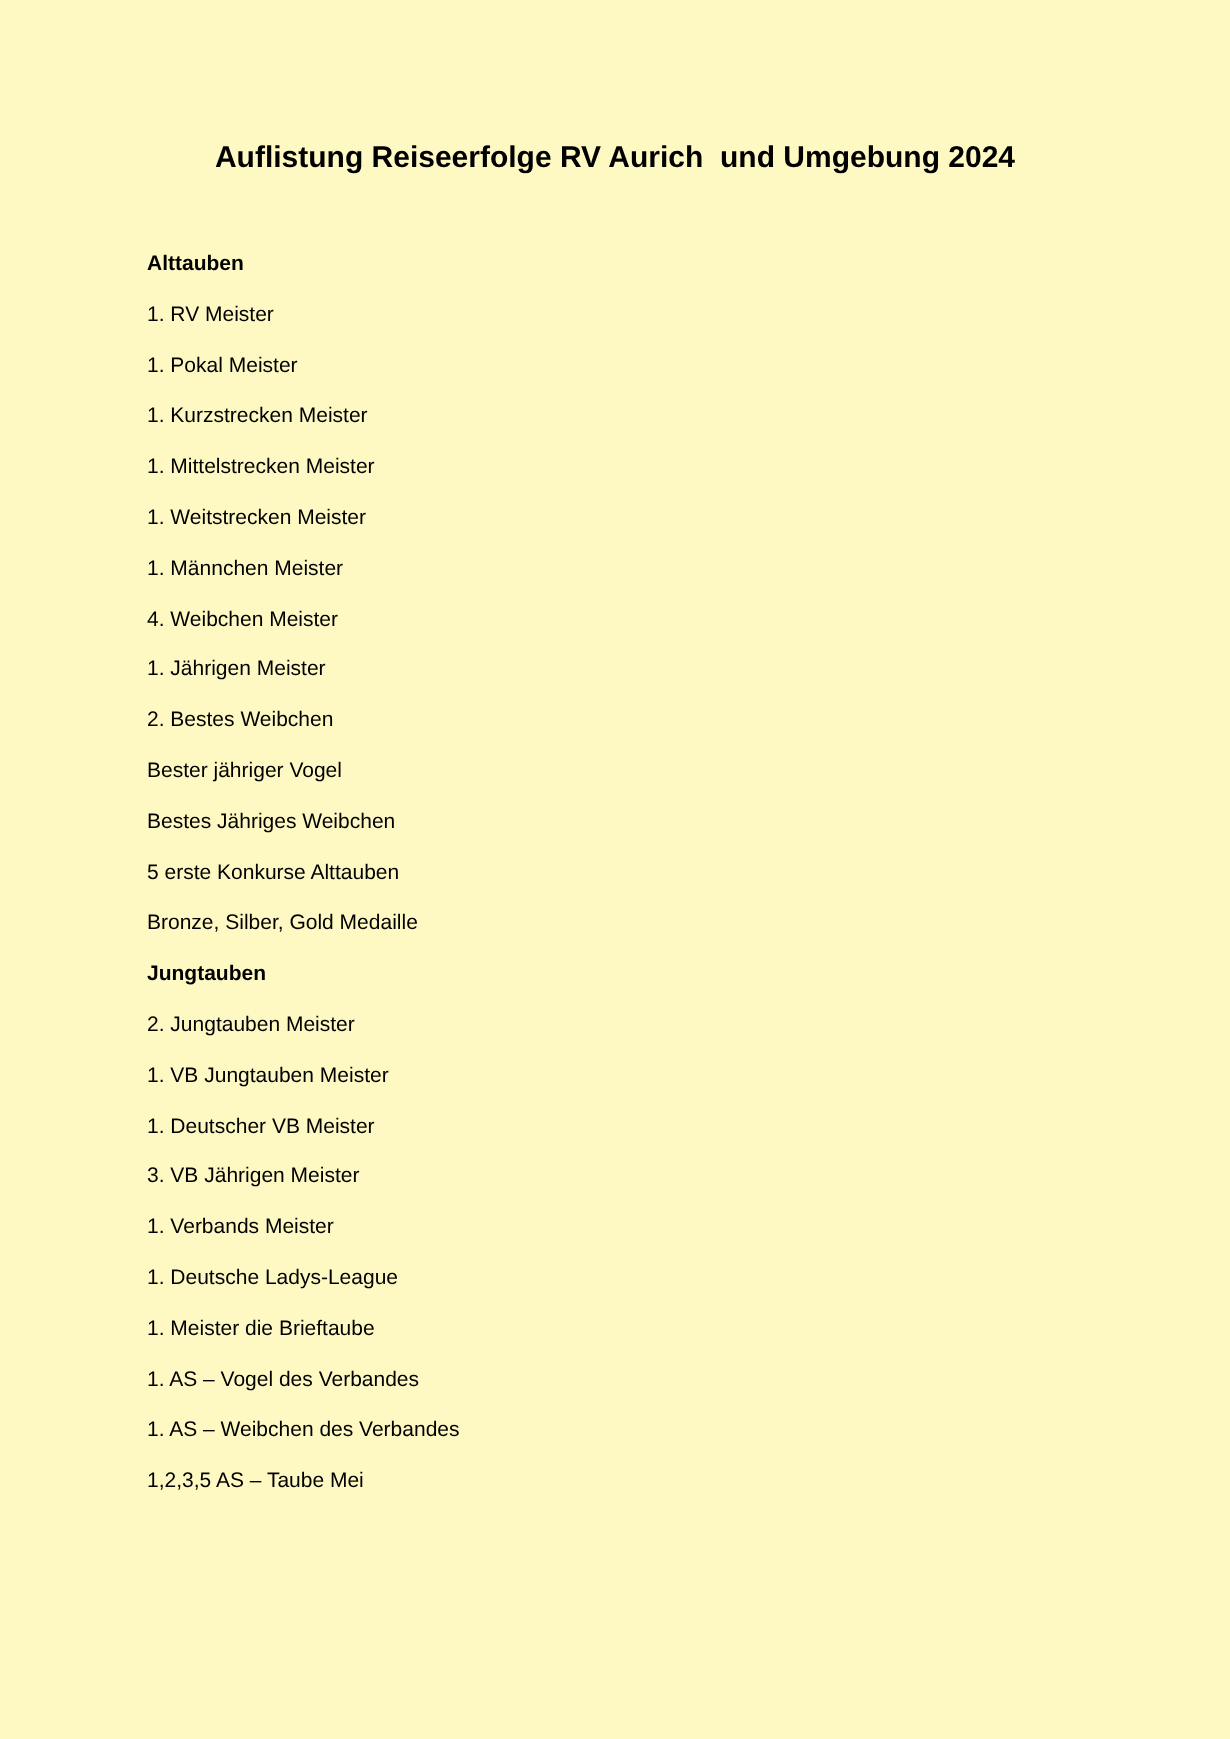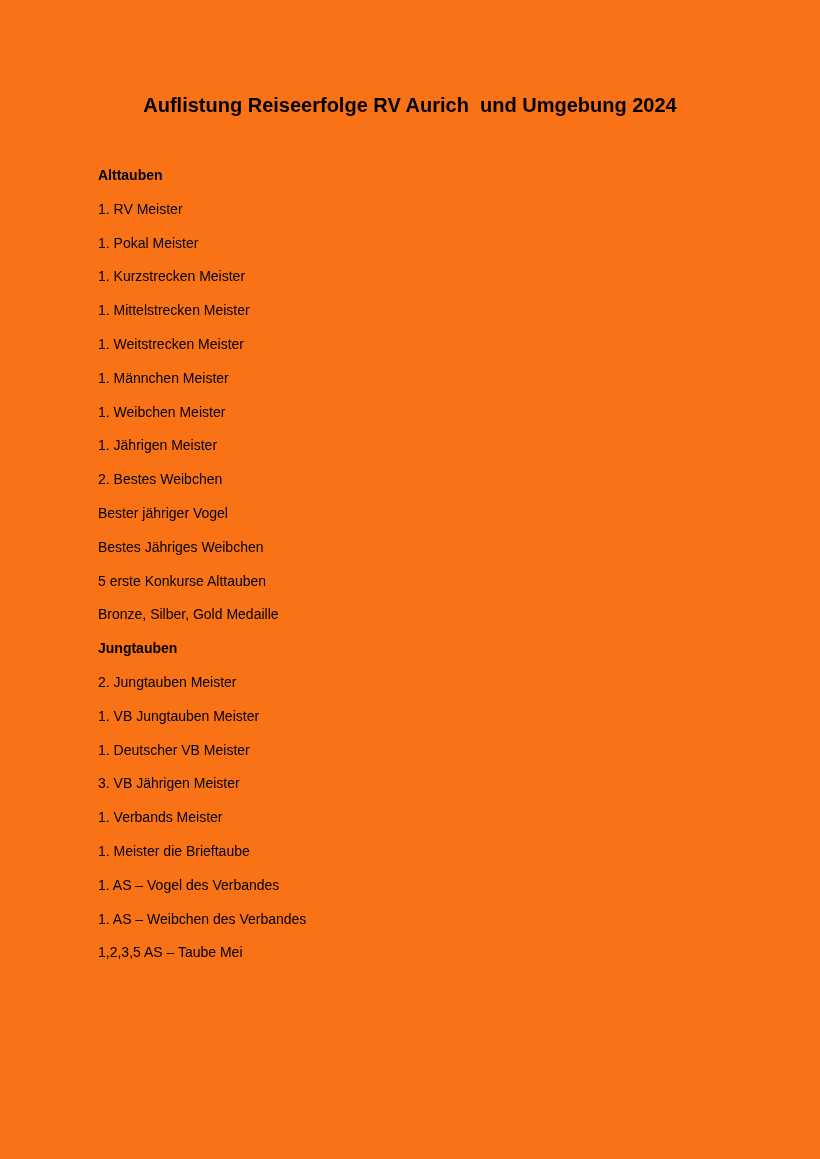--- a/index.html
+++ b/index.html
@@ -4,21 +4,21 @@
 <style>
   html, body {
     margin: 0;
     padding: 0;
     background: #ffffff;
   }
   .page {
     position: relative;
     width: 820px;
     height: 1159px;
-    background: #f97316;
+    background: #fef9c3;
     color: #000000;
     font-family: "Liberation Sans", "DejaVu Sans", sans-serif;
     overflow: hidden;
   }
   .doc-title {
     position: absolute;
     top: 91px;
     left: 0;
     width: 100%;
     text-align: center;
@@ -49,31 +49,32 @@
 <div class="page">
   <div class="doc-title">Auflistung Reiseerfolge RV Aurich  und Umgebung 2024</div>
   <div class="doc-body">
       <div class="row heading">Alttauben</div>
       <div class="row">1. RV Meister</div>
       <div class="row">1. Pokal Meister</div>
       <div class="row">1. Kurzstrecken Meister</div>
       <div class="row">1. Mittelstrecken Meister</div>
       <div class="row">1. Weitstrecken Meister</div>
       <div class="row">1. Männchen Meister</div>
-      <div class="row">1. Weibchen Meister</div>
+      <div class="row">4. Weibchen Meister</div>
       <div class="row">1. Jährigen Meister</div>
       <div class="row">2. Bestes Weibchen</div>
       <div class="row">Bester jähriger Vogel</div>
       <div class="row">Bestes Jähriges Weibchen</div>
       <div class="row">5 erste Konkurse Alttauben</div>
       <div class="row">Bronze, Silber, Gold Medaille</div>
       <div class="row heading">Jungtauben</div>
       <div class="row">2. Jungtauben Meister</div>
       <div class="row">1. VB Jungtauben Meister</div>
       <div class="row">1. Deutscher VB Meister</div>
       <div class="row">3. VB Jährigen Meister</div>
       <div class="row">1. Verbands Meister</div>
+      <div class="row">1. Deutsche Ladys-League</div>
       <div class="row">1. Meister die Brieftaube</div>
       <div class="row">1. AS – Vogel des Verbandes</div>
       <div class="row">1. AS – Weibchen des Verbandes</div>
       <div class="row">1,2,3,5 AS – Taube Mei</div>
     </div>
 </div>
 
 </body></html>

